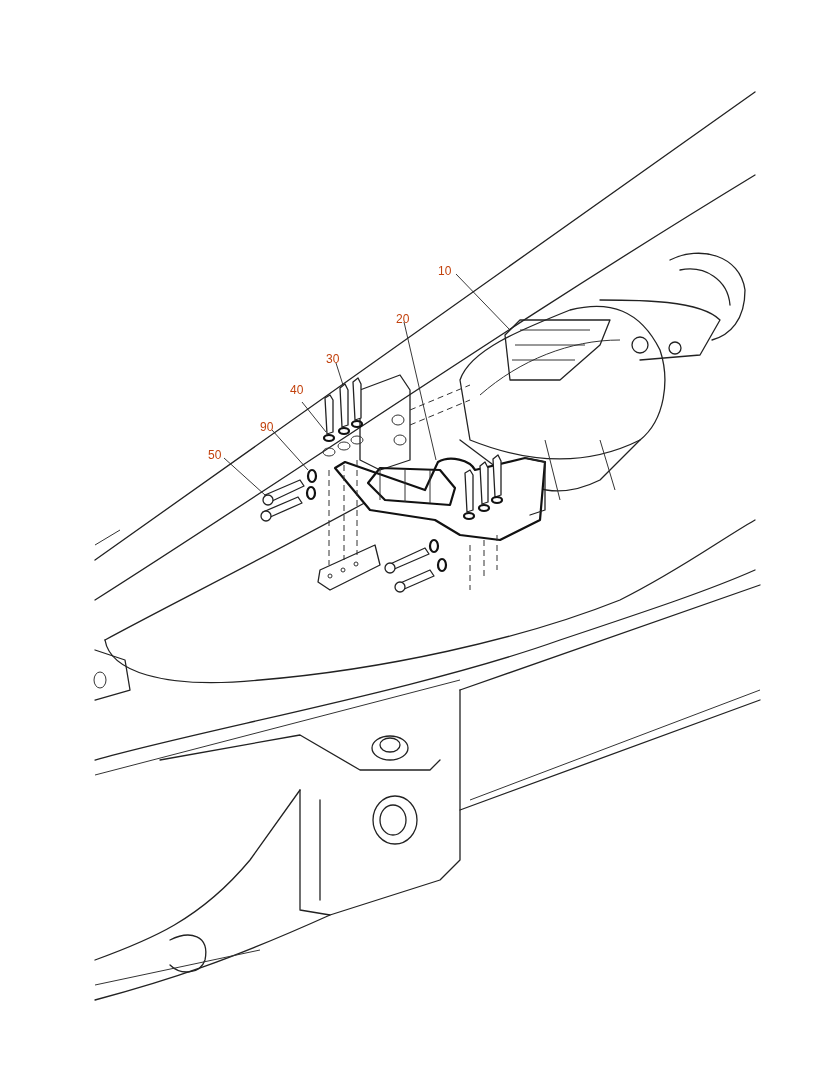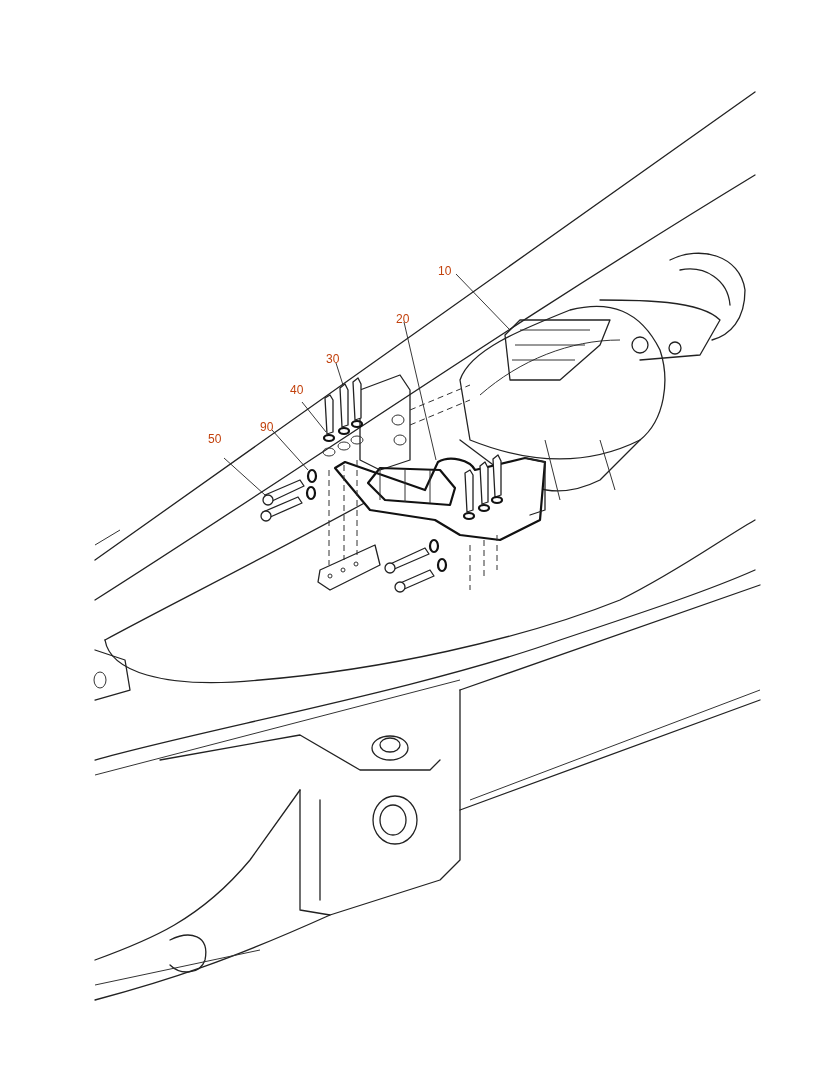--- a/index.html
+++ b/index.html
@@ -119,15 +119,15 @@
   <path class="leader" d="M336 363 L 343 385"></path>
   <path class="leader" d="M302 402 L 326 432"></path>
   <path class="leader" d="M272 430 L 308 470"></path>
   <path class="leader" d="M224 458 L 265 495"></path>
 </svg>
 
 <span class="callout" style="left:438px;top:264px">10</span>
 <span class="callout" style="left:396px;top:312px">20</span>
 <span class="callout" style="left:326px;top:352px">30</span>
 <span class="callout" style="left:290px;top:383px">40</span>
-<span class="callout" style="left:208px;top:432px">50</span>
+<span class="callout" style="left:208px;top:448px">50</span>
 <span class="callout" style="left:260px;top:420px">90</span>
 </div>
 
 </body></html>

